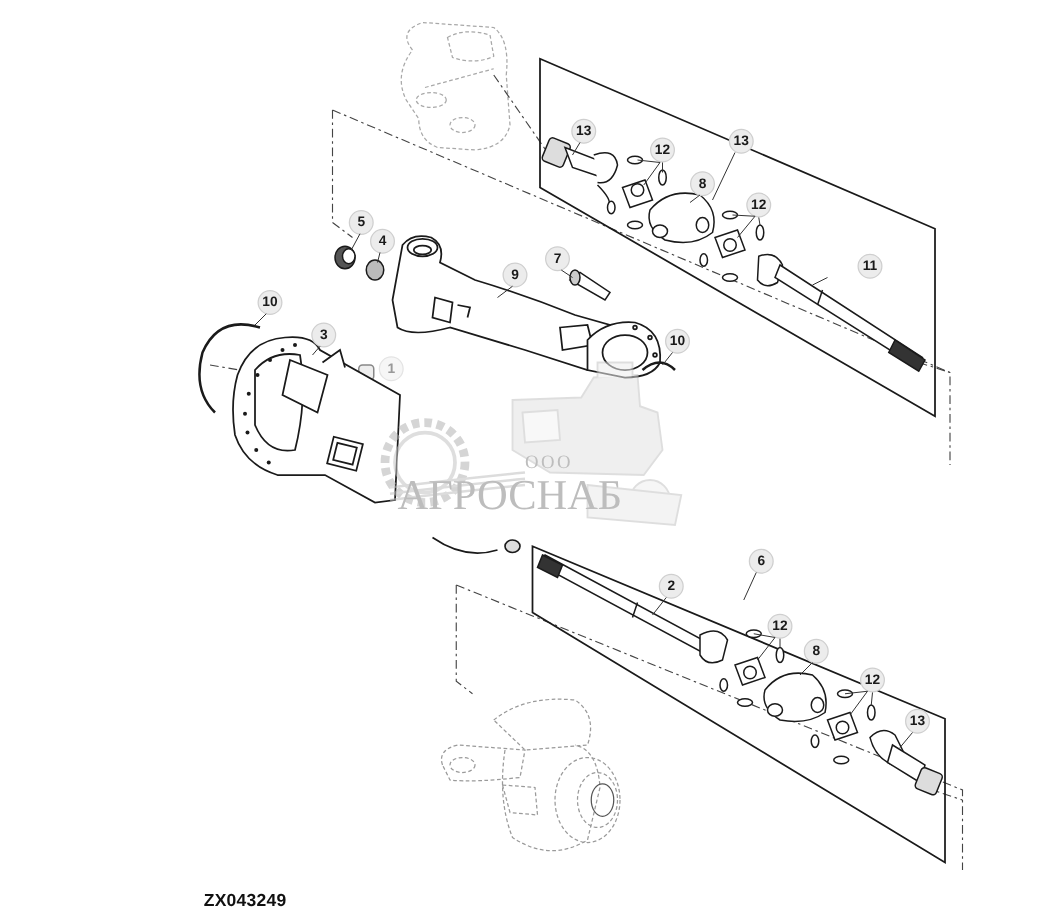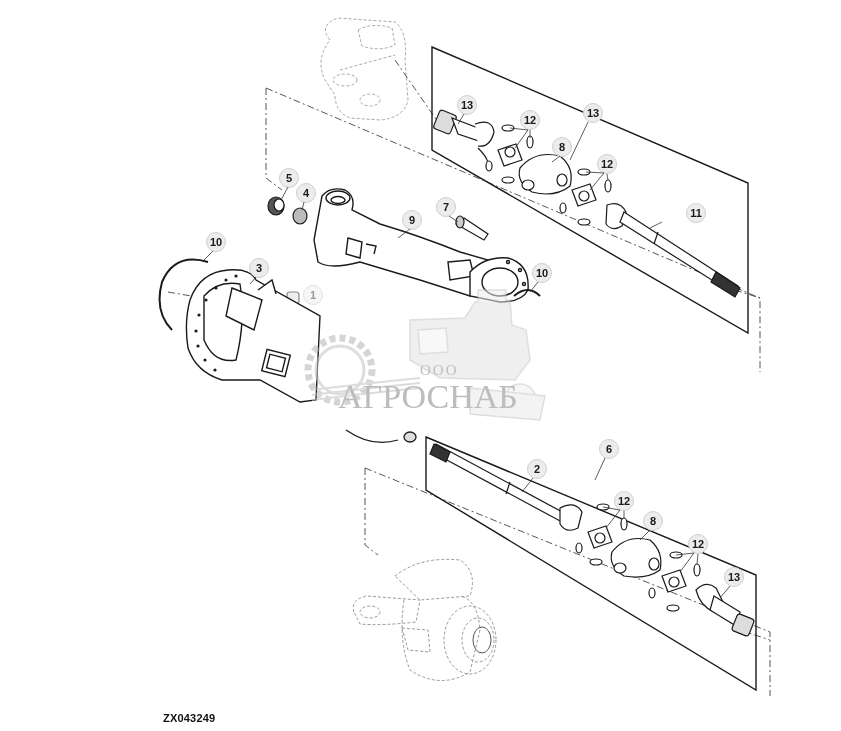--- a/index.html
+++ b/index.html
@@ -1,23 +1,23 @@
 <!DOCTYPE html>
 <html><head>
   <meta charset="utf-8">
   <style>
     html, body { margin: 0; padding: 0; background: #ffffff; }
     body { width: 841px; height: 731px; position: relative; overflow: hidden; font-family: "Liberation Sans", sans-serif; }
     #canvas { position: absolute; left: 0; top: 0; width: 841px; height: 731px; }
     .callout { position: absolute; width: 20px; height: 20px; margin-left: -10px; margin-top: -10px; border-radius: 50%; background: #ececec; border: 1px solid #cfcfcf; box-sizing: border-box; font-size: 11px; font-weight: bold; color: #1a1a1a; text-align: center; line-height: 18px; font-family: "Liberation Sans", sans-serif; }
     .callout.faint { color: #999; background: #f6f6f6; border-color: #e4e4e4; }
-    .figure-id { position: absolute; left: 163px; top: 712px; font-size: 11px; font-weight: bold; color: #111; font-family: "Liberation Sans", sans-serif; letter-spacing: 0.2px; }
+    .figure-id { position: absolute; left: 163px; top: 712px; font-size: 14px; font-weight: bold; color: #111; font-family: "Liberation Sans", sans-serif; letter-spacing: 0.2px; }
     .wm-text { position: absolute; font-family: "Liberation Serif", serif; color: #bdbdbd; }
     .wm-ooo { left: 420px; top: 362px; font-size: 15px; letter-spacing: 2px; text-align: right; }
-    .wm-name { left: 338px; top: 378px; font-size: 34px; letter-spacing: 0px; }
+    .wm-name { left: 318px; top: 378px; font-size: 34px; letter-spacing: 0px; }
   </style>
 </head>
 <body>
 
 <svg id="canvas" width="841" height="731" viewBox="0 0 841 731" xmlns="http://www.w3.org/2000/svg">
 
   <g fill="none" stroke="#a8a8a8" stroke-width="1" stroke-dasharray="3,2">
     <path d="M330 40 Q318 25 338 18 L395 22 Q408 32 405 60 L408 100 Q404 118 380 120 L350 118 Q335 112 335 95 L325 80 Q315 60 330 40 Z"></path>
     <path d="M358 30 Q372 22 392 28 L395 45 Q380 52 362 46 Z"></path>
     <ellipse cx="345" cy="80" rx="12" ry="6"></ellipse>

